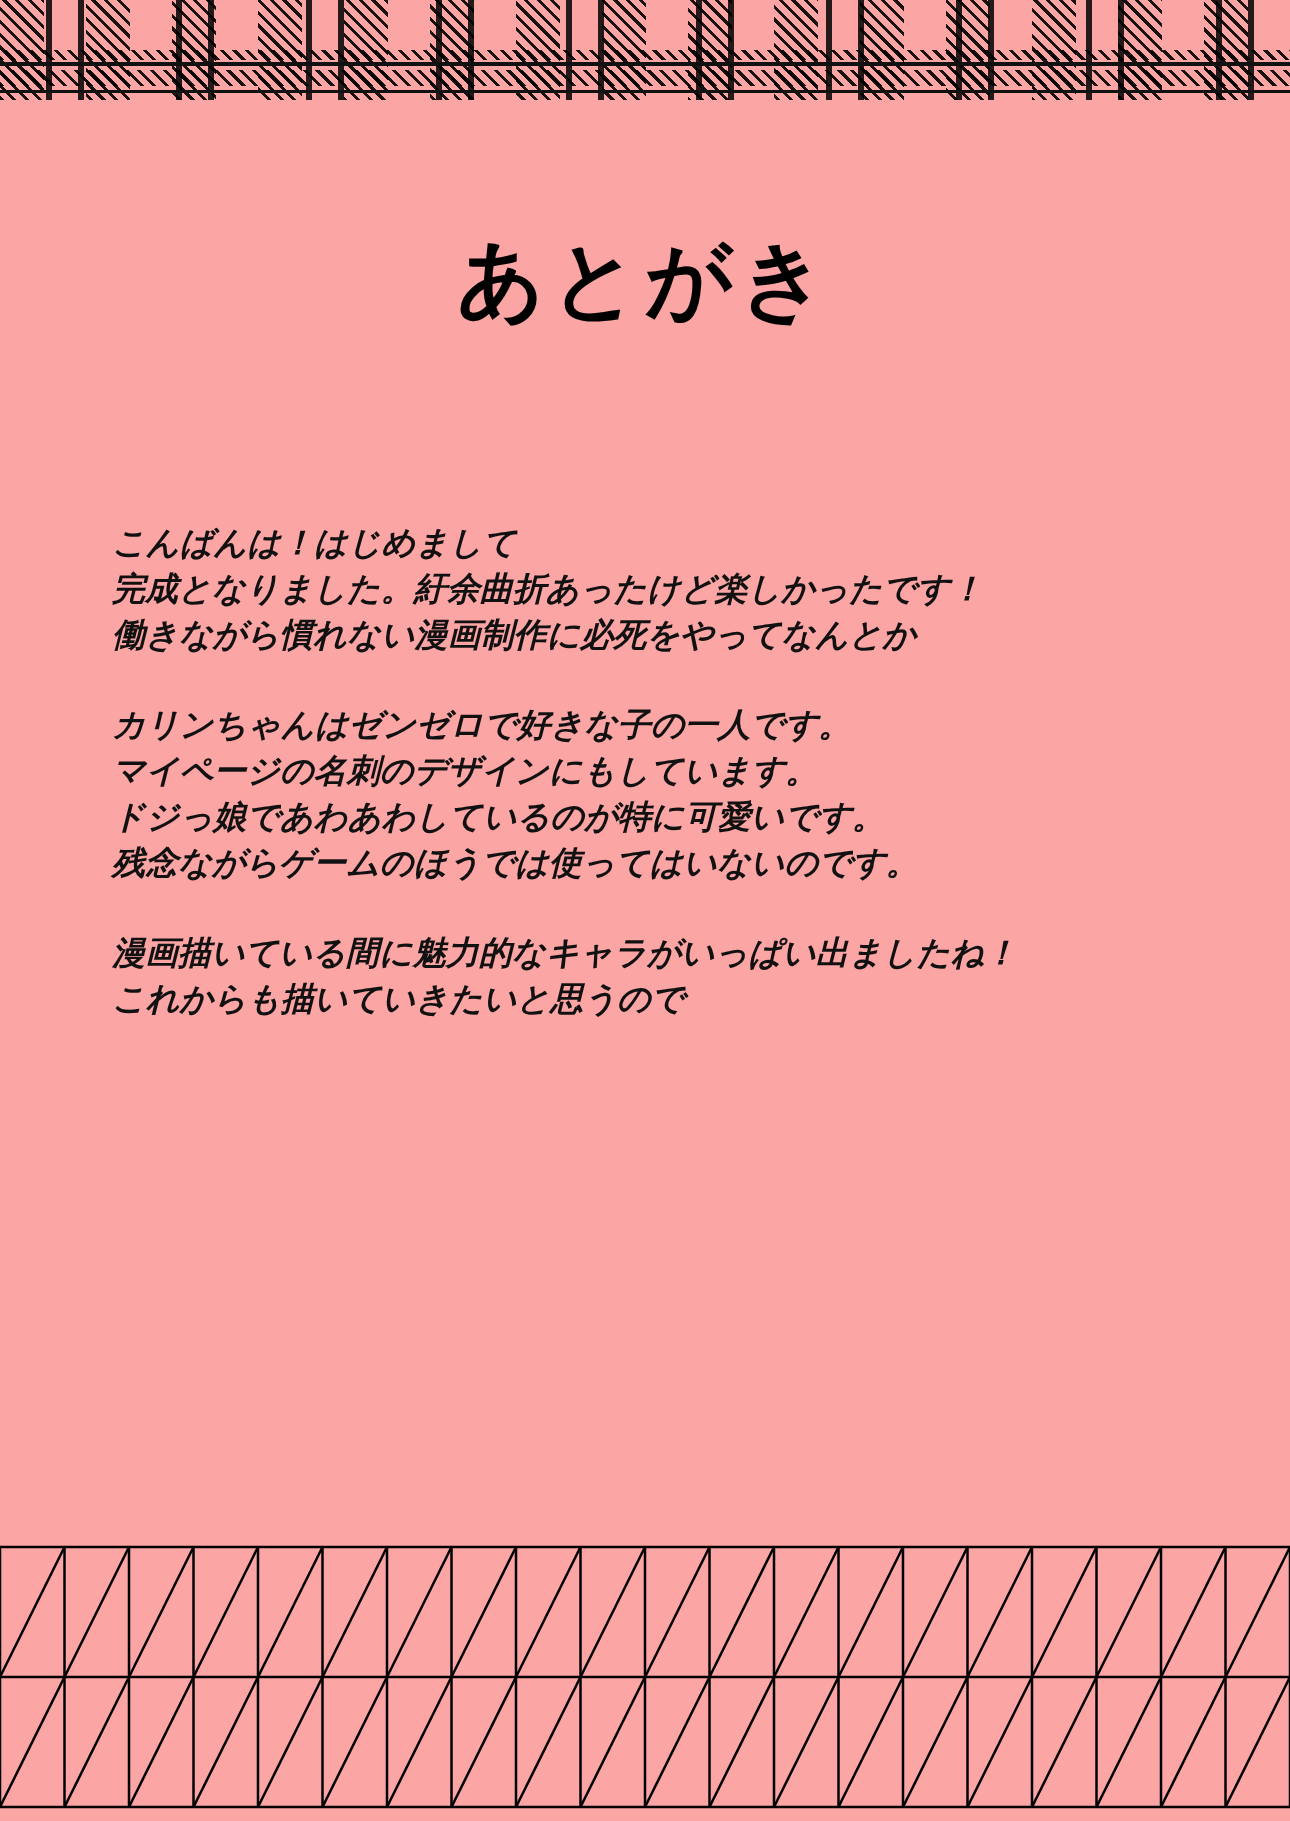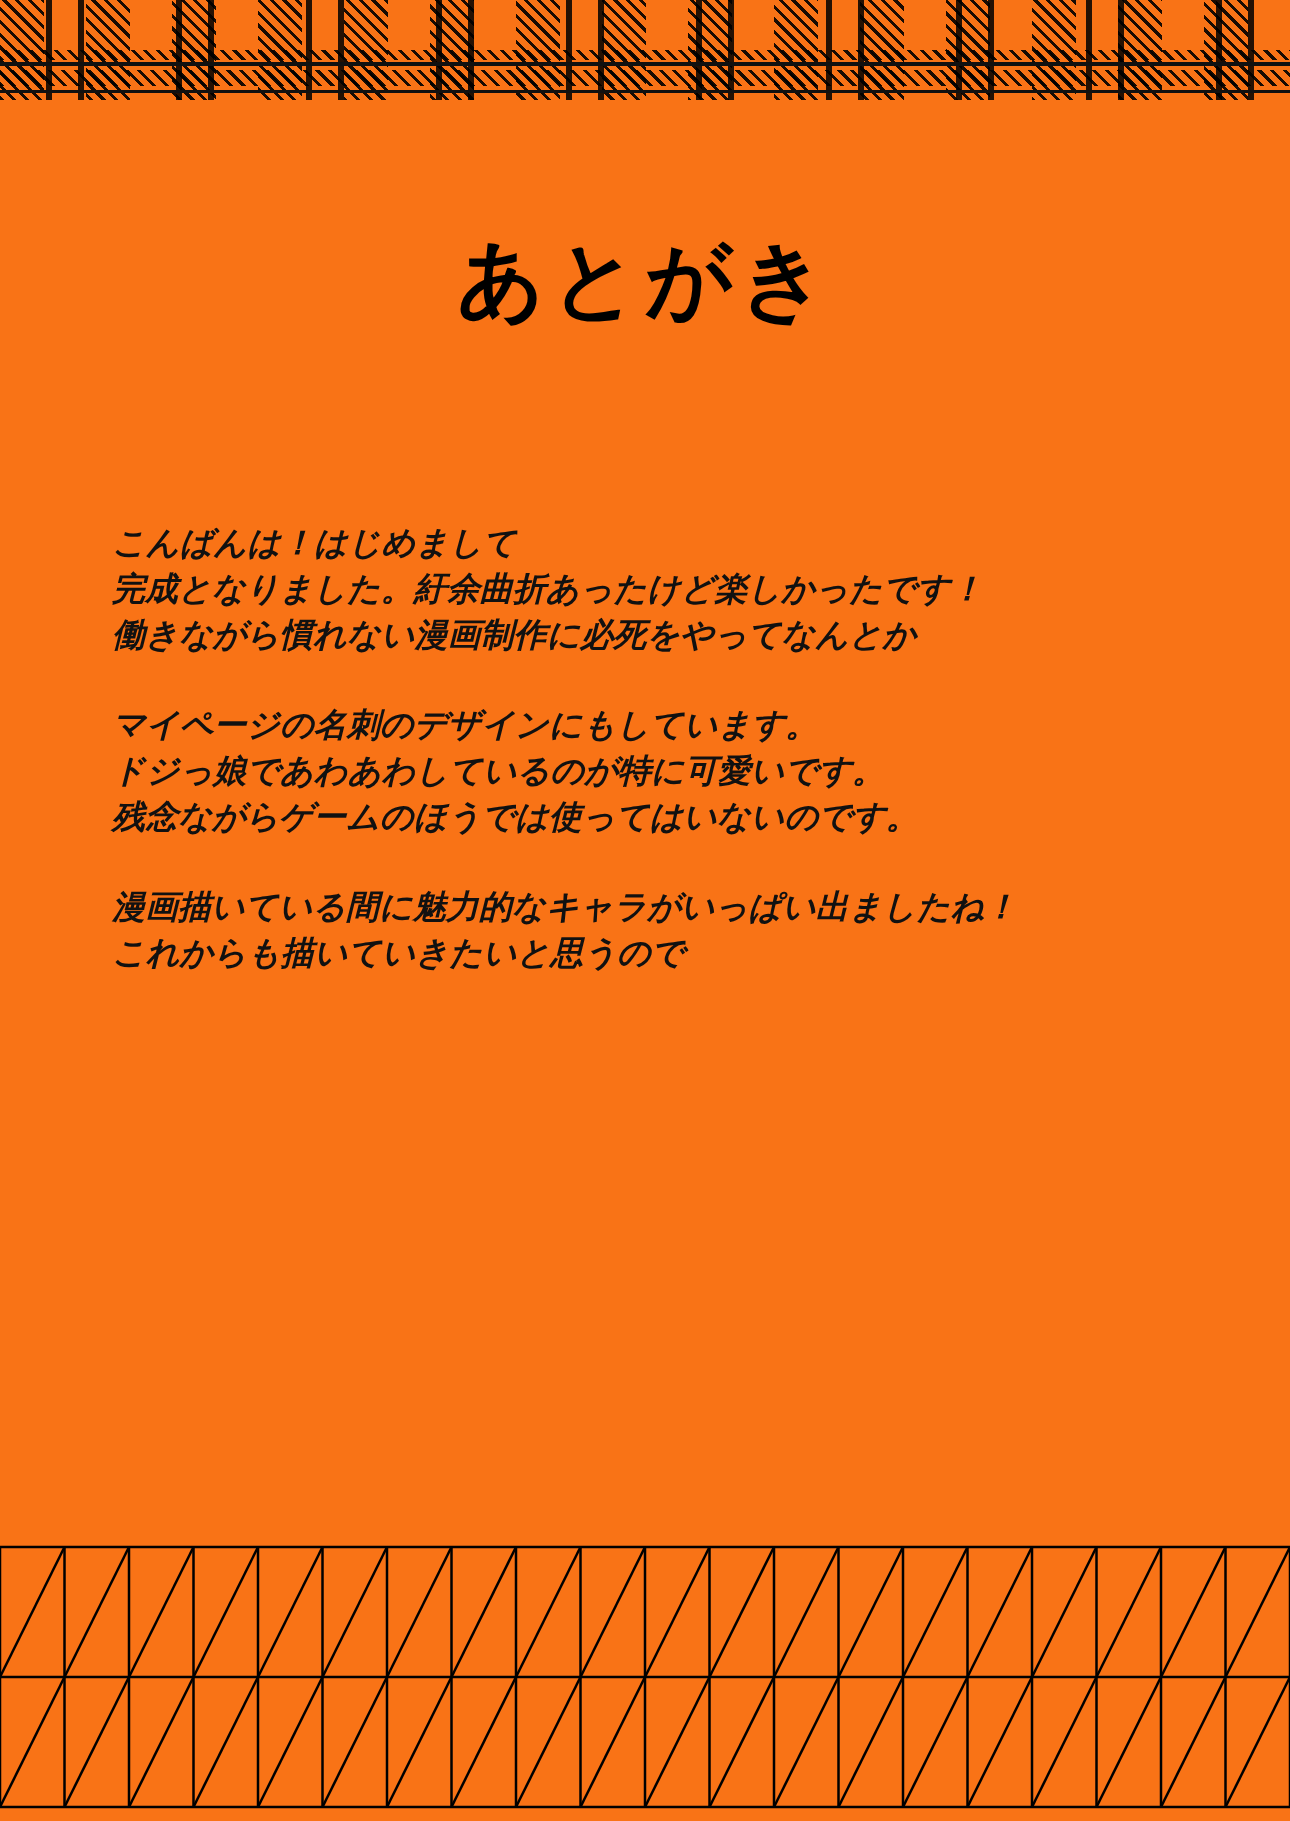--- a/index.html
+++ b/index.html
@@ -4,21 +4,21 @@
 <style>
   html, body {
     margin: 0;
     padding: 0;
     background: #ffffff;
   }
   .page {
     position: relative;
     width: 1290px;
     height: 1821px;
-    background: #f97316;
+    background: #fca5a5;
     overflow: hidden;
     font-family: "Liberation Sans", sans-serif;
     color: #000000;
   }
 
   
   .top-border {
     position: absolute;
     top: 0;
     left: 0;
@@ -133,20 +133,21 @@
 
   <div class="body-text">
 
     <div class="para">
       <span class="ln">こんばんは！はじめまして</span>
       <span class="ln">完成となりました。紆余曲折あったけど楽しかったです！</span>
       <span class="ln">働きながら慣れない漫画制作に必死をやってなんとか</span>
     </div>
 
     <div class="para">
+      <span class="ln">カリンちゃんはゼンゼロで好きな子の一人です。</span>
       <span class="ln">マイページの名刺のデザインにもしています。</span>
       <span class="ln">ドジっ娘であわあわしているのが特に可愛いです。</span>
       <span class="ln">残念ながらゲームのほうでは使ってはいないのです。</span>
     </div>
 
     <div class="para">
       <span class="ln">漫画描いている間に魅力的なキャラがいっぱい出ましたね！</span>
       <span class="ln">これからも描いていきたいと思うので</span>
     </div>
 

